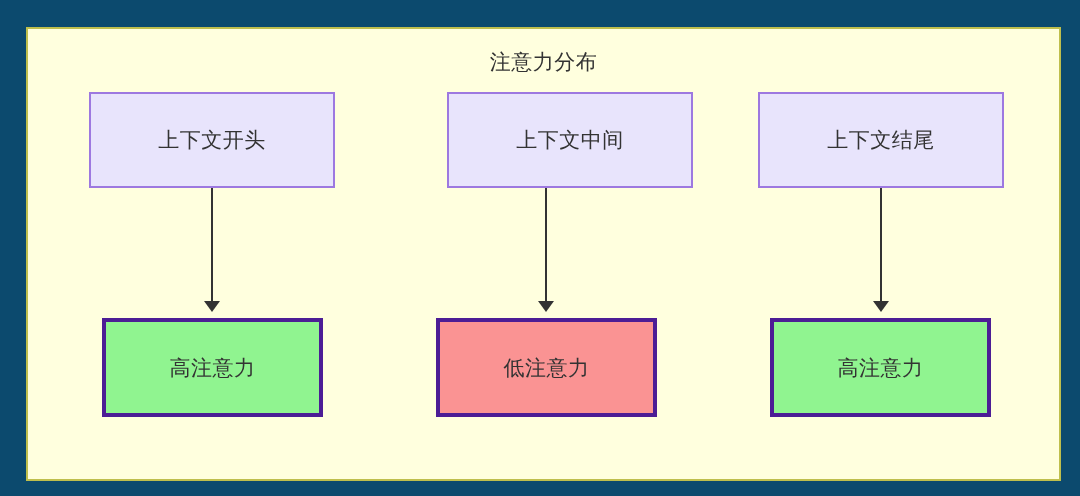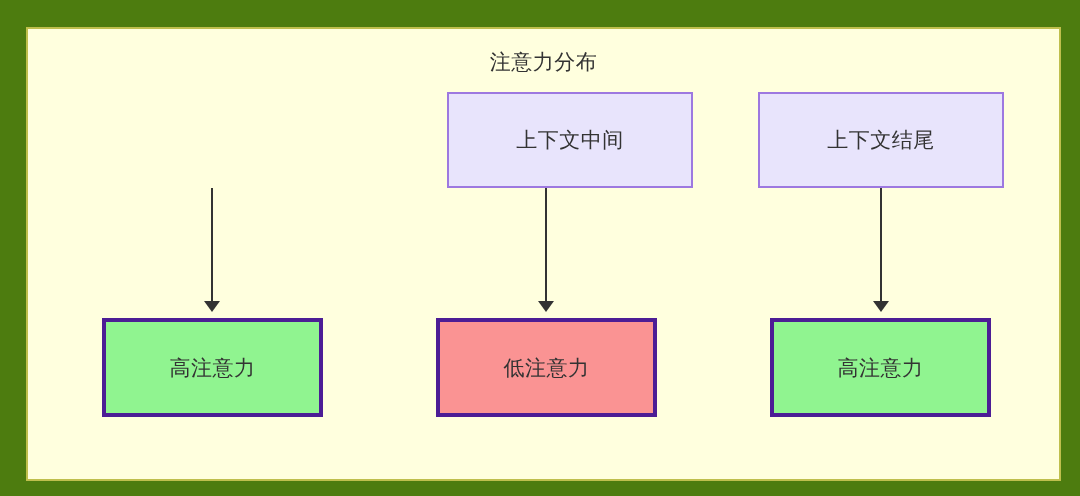--- a/index.html
+++ b/index.html
@@ -5,21 +5,21 @@
   html, body {
     margin: 0;
     padding: 0;
     background: #ffffff;
     font-family: "Liberation Sans", "DejaVu Sans", sans-serif;
   }
   #canvas {
     position: relative;
     width: 1080px;
     height: 496px;
-    background: #4d7c0f;
+    background: #0c4a6e;
     overflow: hidden;
   }
 
   
   .subgraph {
     position: absolute;
     left: 26px;
     top: 27px;
     width: 1035px;
     height: 454px;
@@ -81,20 +81,23 @@
 </style>
 </head>
 <body>
 
 <div id="canvas">
 
   <div class="subgraph">
     <div class="subgraph-title">注意力分布</div>
   </div>
 
+  <div class="node node-context" style="left:89px; top:92px;">
+    <span>上下文开头</span>
+  </div>
 
   <div class="arrow-line" style="left:211px; top:188px; height:113px;"></div>
   <div class="arrow-head" style="left:204px; top:301px;"></div>
 
   <div class="node node-attn attn-high" style="left:102px; top:318px;">
     <span>高注意力</span>
   </div>
 
   <div class="node node-context" style="left:447px; top:92px;">
     <span>上下文中间</span>

